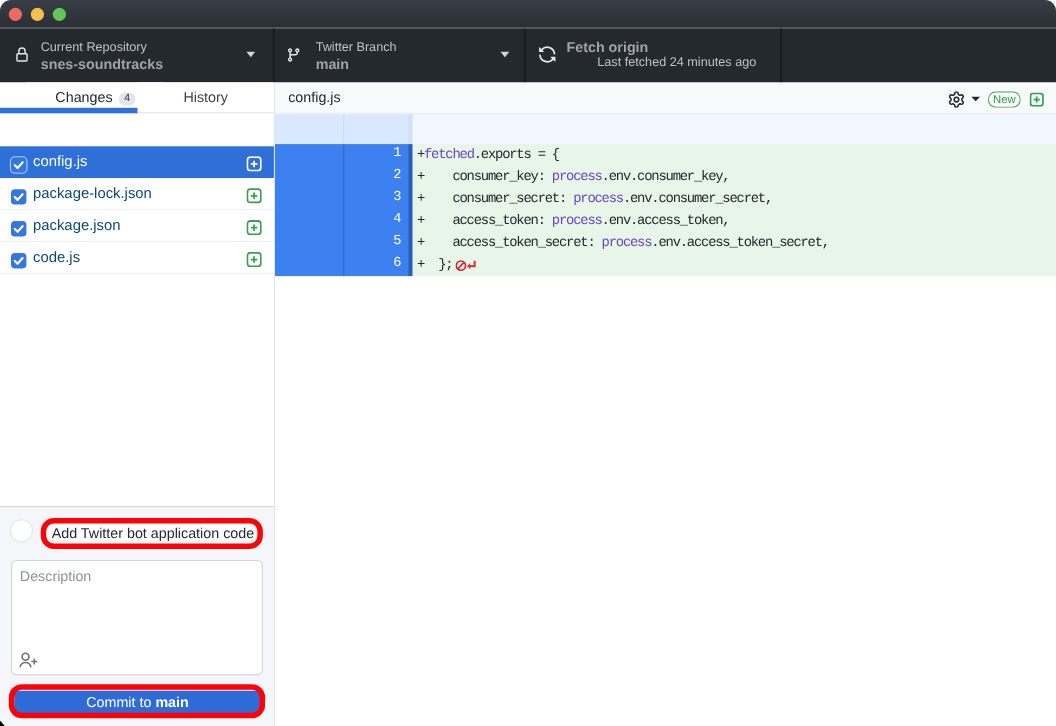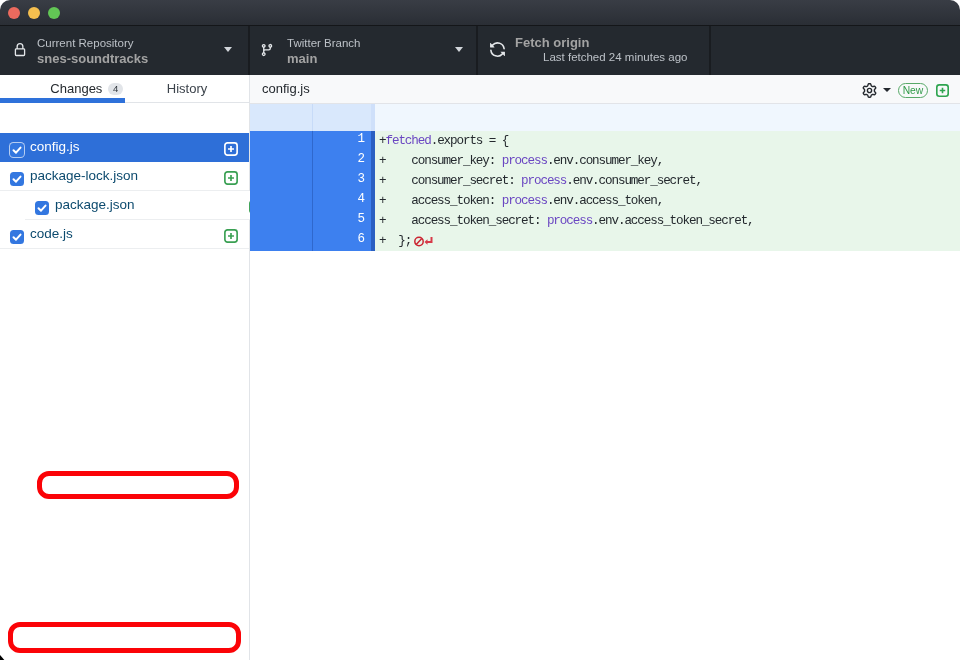--- a/index.html
+++ b/index.html
@@ -90,41 +90,57 @@
     <div class="row" style="top:87px;">
       <div class="cbx"><svg width="14" height="14" viewBox="0 0 14 14">
             <path d="M3.5 7.2 6 9.7 10.5 4.6" stroke="#fff" stroke-width="2" fill="none" stroke-linecap="round" stroke-linejoin="round"></path>
           </svg></div>
       <div class="rowname">package-lock.json</div>
       <svg class="abs" style="left:224px;top:9px" width="14" height="14" viewBox="0 0 16 16">
           <rect x="1" y="1" width="14" height="14" rx="3" fill="none" stroke="#3aa053" stroke-width="1.9"></rect>
           <path d="M8 4.6v6.8M4.6 8h6.8" stroke="#3aa053" stroke-width="1.9"></path>
         </svg>
     </div>
-    <div class="row" style="top:116px;margin-left:25px;">
+    <div class="row" style="top:116px;">
       <div class="cbx"><svg width="14" height="14" viewBox="0 0 14 14">
             <path d="M3.5 7.2 6 9.7 10.5 4.6" stroke="#fff" stroke-width="2" fill="none" stroke-linecap="round" stroke-linejoin="round"></path>
           </svg></div>
       <div class="rowname">package.json</div>
       <svg class="abs" style="left:224px;top:9px" width="14" height="14" viewBox="0 0 16 16">
           <rect x="1" y="1" width="14" height="14" rx="3" fill="none" stroke="#3aa053" stroke-width="1.9"></rect>
           <path d="M8 4.6v6.8M4.6 8h6.8" stroke="#3aa053" stroke-width="1.9"></path>
         </svg>
     </div>
     <div class="row" style="top:145px;">
       <div class="cbx"><svg width="14" height="14" viewBox="0 0 14 14">
             <path d="M3.5 7.2 6 9.7 10.5 4.6" stroke="#fff" stroke-width="2" fill="none" stroke-linecap="round" stroke-linejoin="round"></path>
           </svg></div>
       <div class="rowname">code.js</div>
       <svg class="abs" style="left:224px;top:9px" width="14" height="14" viewBox="0 0 16 16">
           <rect x="1" y="1" width="14" height="14" rx="3" fill="none" stroke="#3aa053" stroke-width="1.9"></rect>
           <path d="M8 4.6v6.8M4.6 8h6.8" stroke="#3aa053" stroke-width="1.9"></path>
         </svg>
     </div>
 
+    <div class="commitarea">
+      <div class="abs" style="left:10px;top:12px;width:19px;height:19px;border-radius:50%;background:#fff;box-shadow:0 0 0 1px #e2e5e8;"></div>
+      <div class="abs" style="left:39px;top:13px;width:196px;height:24px;background:#fff;border-radius:4px;"></div>
+      <div class="abs" style="left:47px;top:16px;font-size:13px;color:#24292e;white-space:nowrap;">Add Twitter bot application code</div>
+
+      <div class="abs" style="left:10px;top:48px;width:229px;height:105px;background:#fff;border:1px solid #d0d4d9;border-radius:5px;">
+        <div class="abs" style="left:7px;top:6px;font-size:13px;color:#8b939b;">Description</div>
+        <svg class="abs" style="left:6px;bottom:6.5px" width="18" height="17" viewBox="0 0 18 17">
+            <circle cx="6.2" cy="7" r="3.1" fill="none" stroke="#6b737c" stroke-width="1.5"></circle>
+            <path d="M1.4 16a4.95 4.95 0 0 1 9.6 0" fill="none" stroke="#6b737c" stroke-width="1.5" stroke-linecap="round"></path>
+            <path d="M14.2 8.6v5.4M11.5 11.3h5.4" stroke="#6b737c" stroke-width="1.4"></path>
+          </svg>
+      </div>
+
+      <div class="abs" style="left:13px;top:167px;width:224px;height:21.5px;background:#2e6bd6;border-radius:4px;text-align:center;line-height:21.5px;font-size:13px;color:#fff;">Commit to <b>main</b></div>
+    </div>
   </div>
 
   <div class="diffbar">
     <div class="abs" style="left:12px;top:6.5px;font-size:13px;color:#24292e;">config.js</div>
     <svg class="abs" style="left:612px;top:8.5px" width="15" height="15" viewBox="0 0 16 16">
         <path fill="#24292e" d="M8 0a8.2 8.2 0 0 1 .701.031C9.444.095 9.99.645 10.16 1.29l.288 1.107c.018.066.079.158.212.224.231.114.454.243.668.386.123.082.233.09.299.071l1.103-.303c.644-.176 1.392.021 1.82.63.27.385.506.792.704 1.218.315.675.111 1.422-.364 1.891l-.814.806c-.049.048-.098.147-.088.294.016.257.016.515 0 .772-.01.147.039.246.088.294l.814.806c.475.469.679 1.216.364 1.891a7.977 7.977 0 0 1-.704 1.217c-.428.61-1.176.807-1.82.63l-1.102-.302c-.067-.019-.177-.011-.3.071a5.909 5.909 0 0 1-.668.386c-.133.066-.194.158-.211.224l-.29 1.106c-.168.646-.715 1.196-1.458 1.26a8.006 8.006 0 0 1-1.402 0c-.743-.064-1.289-.614-1.458-1.26l-.289-1.106c-.018-.066-.079-.158-.212-.224a5.738 5.738 0 0 1-.668-.386c-.123-.082-.233-.09-.299-.071l-1.103.303c-.644.176-1.392-.021-1.82-.63a8.12 8.12 0 0 1-.704-1.218c-.315-.675-.111-1.422.363-1.891l.815-.806c.05-.048.098-.147.088-.294a6.214 6.214 0 0 1 0-.772c.01-.147-.038-.246-.088-.294l-.815-.806C.635 6.045.431 5.298.746 4.623a7.92 7.92 0 0 1 .704-1.217c.428-.61 1.176-.807 1.82-.63l1.102.302c.067.019.177.011.3-.071.214-.143.437-.272.668-.386.133-.066.194-.158.211-.224l.29-1.106C6.009.645 6.556.095 7.299.03 7.53.01 7.764 0 8 0Zm-.571 1.525c-.036.003-.108.036-.137.146l-.289 1.105c-.147.561-.549.967-.998 1.189-.173.086-.34.183-.5.29-.417.278-.97.423-1.529.27l-1.103-.303c-.109-.03-.175.016-.195.045-.22.312-.412.644-.573.99-.014.031-.021.11.059.19l.815.806c.411.406.562.957.53 1.456a4.709 4.709 0 0 0 0 .582c.032.499-.119 1.05-.53 1.456l-.815.806c-.081.08-.073.159-.059.19.162.346.353.677.573.989.02.03.085.076.195.046l1.102-.303c.56-.153 1.113-.008 1.53.27.161.107.328.204.501.29.447.222.85.629.997 1.189l.289 1.105c.029.109.101.143.137.146a6.6 6.6 0 0 0 1.142 0c.036-.003.108-.036.137-.146l.289-1.105c.147-.561.549-.967.998-1.189.173-.086.34-.183.5-.29.417-.278.97-.423 1.529-.27l1.103.303c.109.029.175-.016.195-.045.22-.313.411-.644.573-.99.014-.031.021-.11-.059-.19l-.815-.806c-.411-.406-.562-.957-.53-1.456a4.709 4.709 0 0 0 0-.582c-.032-.499.119-1.05.53-1.456l.815-.806c.081-.08.073-.159.059-.19a6.464 6.464 0 0 0-.573-.989c-.02-.03-.085-.076-.195-.046l-1.102.303c-.56.153-1.113.008-1.53-.27a4.44 4.44 0 0 0-.501-.29c-.447-.222-.85-.629-.997-1.189l-.289-1.105c-.029-.11-.101-.143-.137-.146a6.6 6.6 0 0 0-1.142 0ZM11 8a3 3 0 1 1-6 0 3 3 0 0 1 6 0ZM9.5 8a1.5 1.5 0 1 0-3.001.001A1.5 1.5 0 0 0 9.5 8Z"></path>
       </svg>
     <div class="chev" style="left:632.5px;top:13px;border-top-color:#24292e;border-left-width:4px;border-right-width:4px;border-top-width:4.5px;"></div>
     <svg class="abs" style="left:647.5px;top:8.5px" width="30" height="15" viewBox="0 0 30 15">
         <rect x="0.5" y="0.5" width="29" height="14" rx="7" fill="none" stroke="#58a968"></rect>

